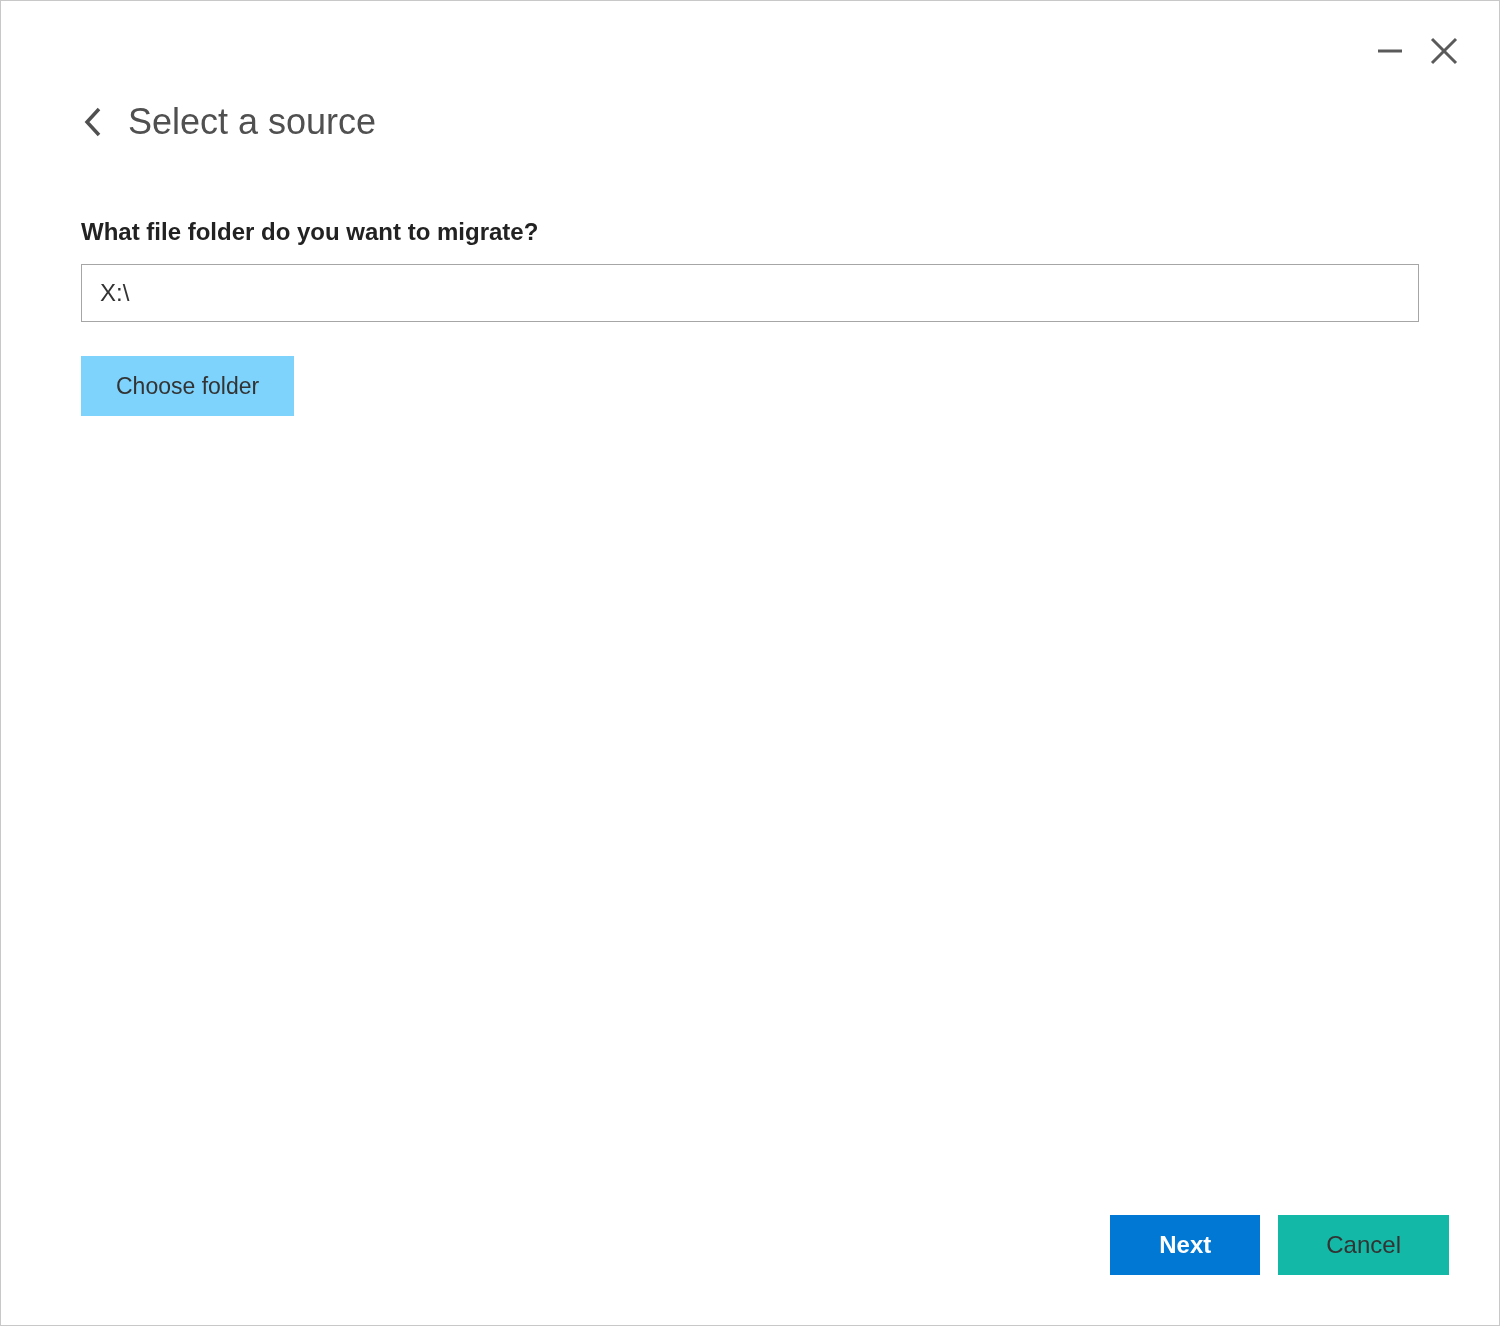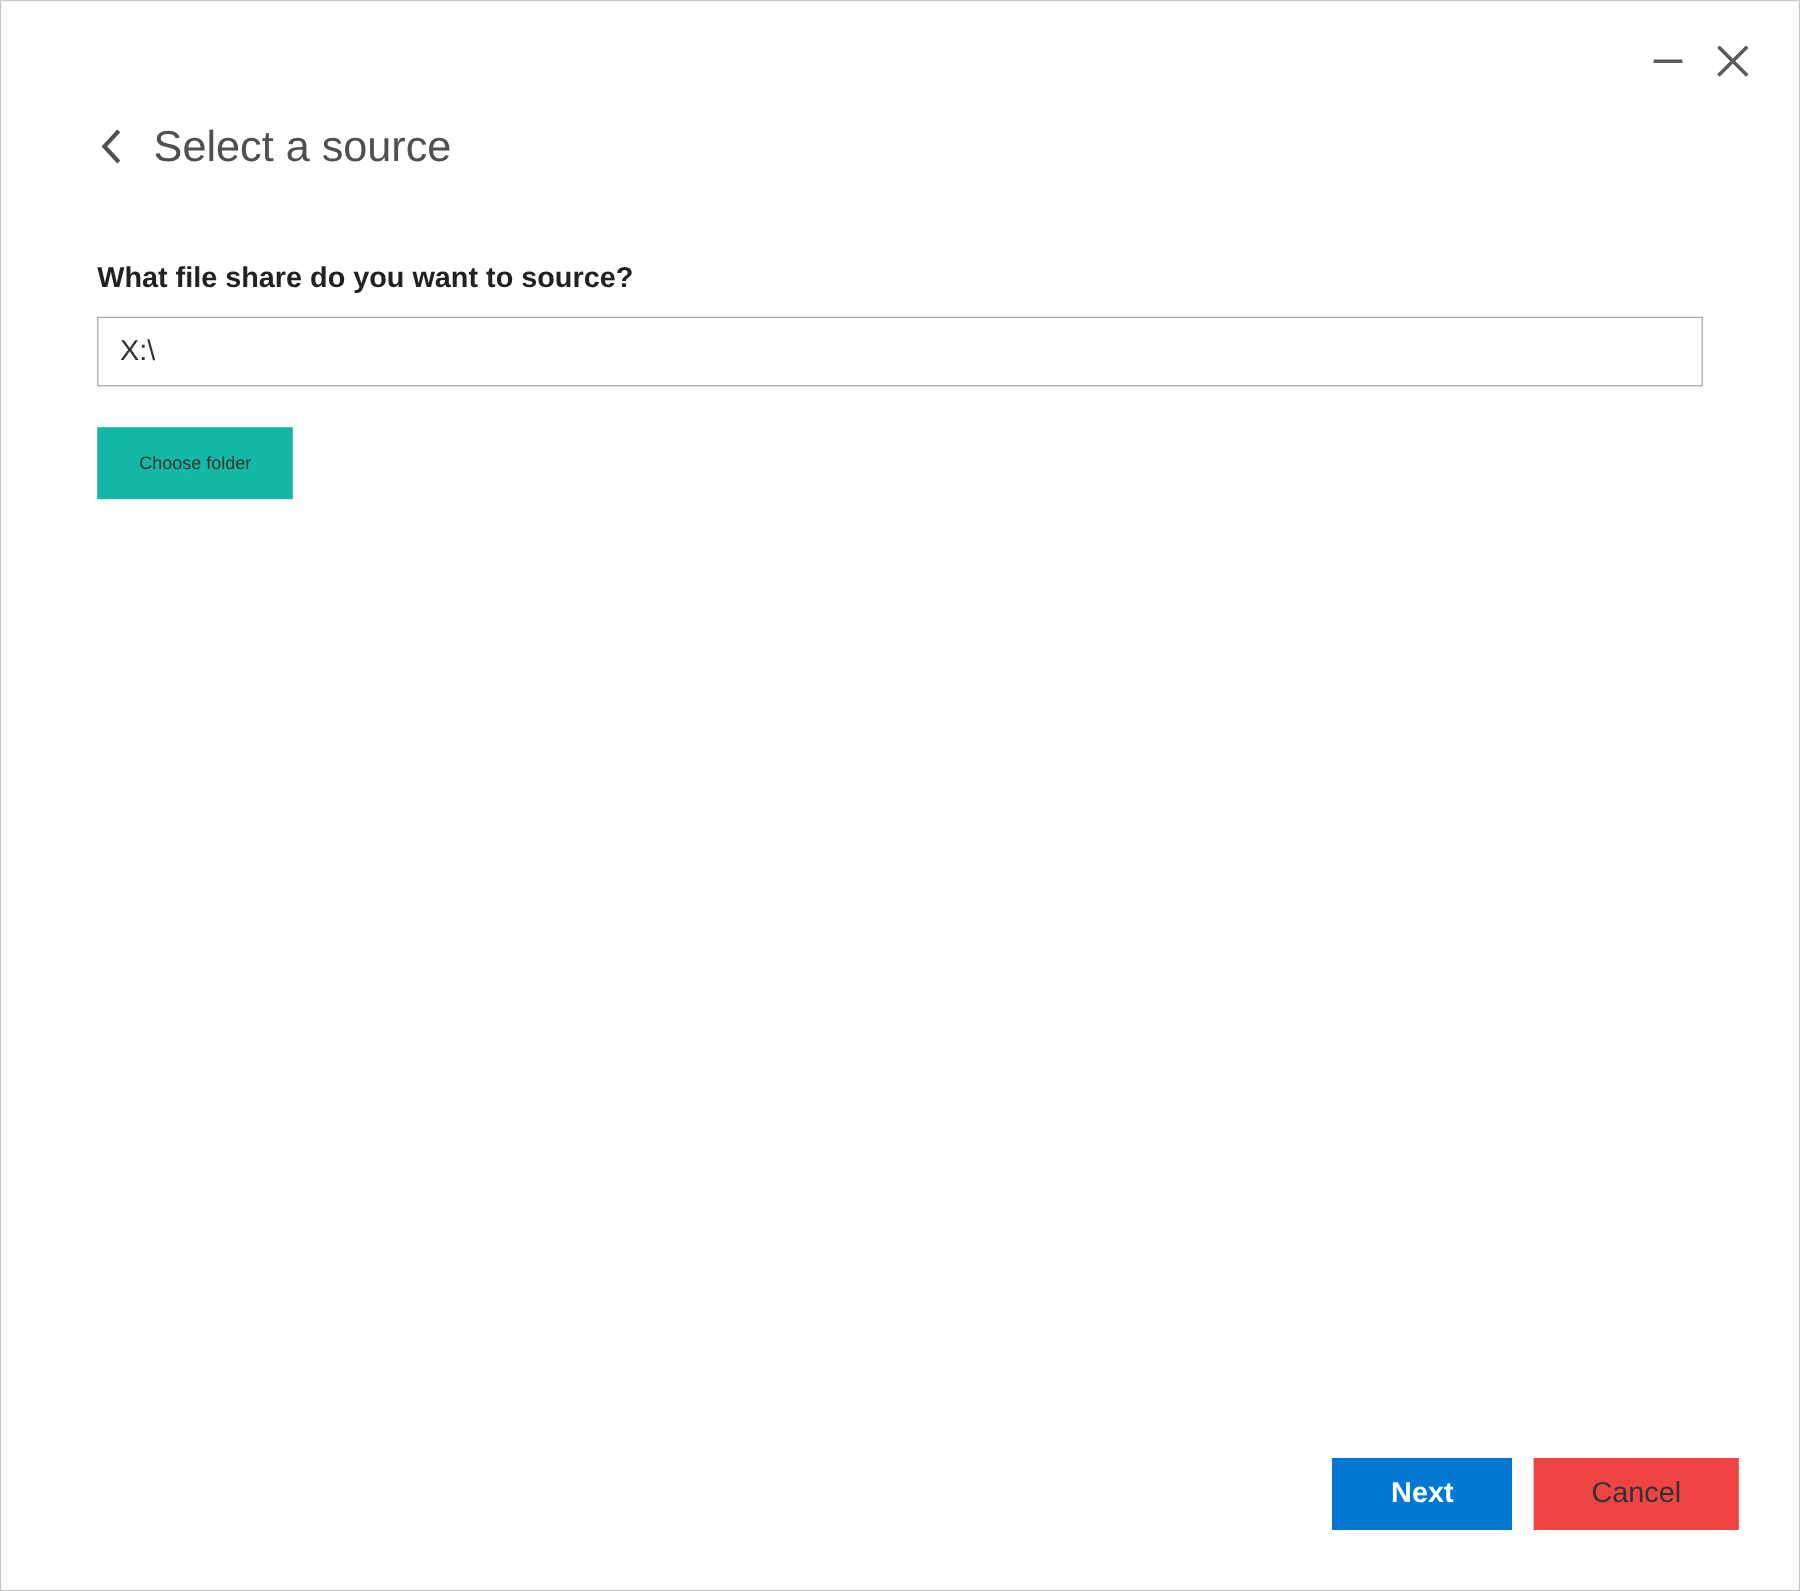--- a/index.html
+++ b/index.html
@@ -75,23 +75,23 @@
       font-size: 24px;
       padding: 0 18px;
       color: #333;
       outline: none;
       background: #fff;
     }
     .choose-folder-btn {
       margin-top: 34px;
       height: 60px;
       padding: 0 35px;
-      background: #14b8a6;
+      background: #7dd3fc;
       border: none;
-      font-size: 15px;
+      font-size: 23px;
       color: #333;
       cursor: pointer;
       align-self: flex-start;
       font-family: inherit;
     }
     .spacer {
       flex: 1;
     }
     .footer {
       display: flex;
@@ -107,21 +107,21 @@
       font-size: 24px;
       cursor: pointer;
       font-family: inherit;
     }
     .btn-primary {
       background: #0078d4;
       color: #fff;
       font-weight: 600;
     }
     .btn-secondary {
-      background: #ef4444;
+      background: #14b8a6;
       color: #333;
     }
   </style>
 </head>
 <body>
 
 <div class="window">
 
   <div class="window-controls">
     <span class="icon-btn">
@@ -141,21 +141,21 @@
 
     <div class="header-row">
       <span class="back-btn">
         <svg width="22" height="34" viewBox="0 0 22 34">
           <polyline points="18,4 6,17 18,30" fill="none" stroke="#505050" stroke-width="3.5"></polyline>
         </svg>
       </span>
       <h1 class="page-title">Select a source</h1>
     </div>
 
-    <div class="field-label">What file share do you want to source?</div>
+    <div class="field-label">What file folder do you want to migrate?</div>
 
     <input type="text" class="text-input" value="X:\" style="">
 
     <button class="choose-folder-btn">Choose folder</button>
 
     <div class="spacer"></div>
 
   </div>
 
   <div class="footer">

